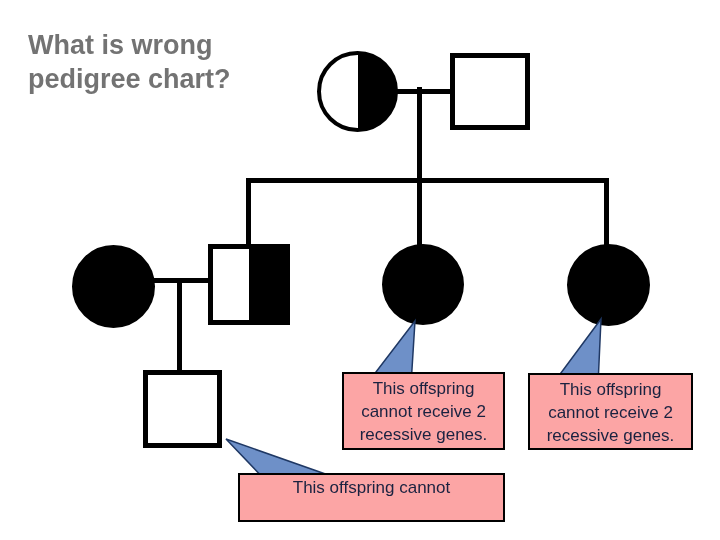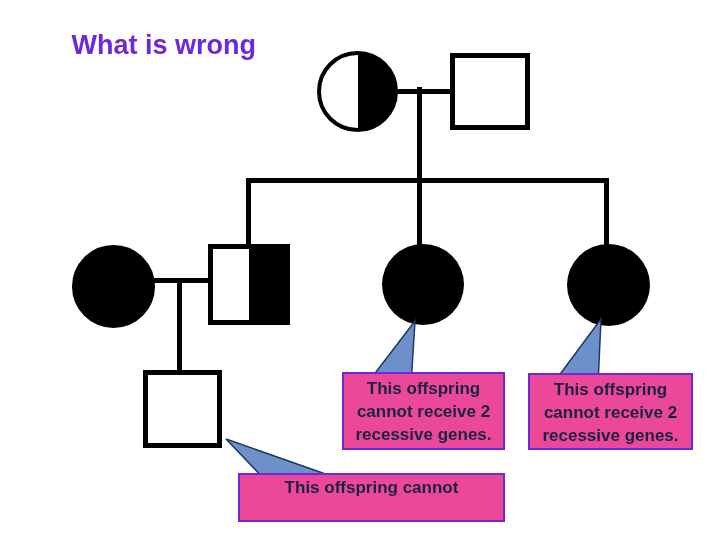--- a/index.html
+++ b/index.html
@@ -12,41 +12,42 @@
   
   .node{position:absolute;box-sizing:border-box;border:4px solid #000;}
   .node.square{border-width:5px;}
   .node.circle{border-radius:50%;}
   .node[data-fill="empty"]{background:#fff;}
   .node[data-fill="solid"]{background:#000;}
   .node[data-fill="half"]{background:linear-gradient(90deg,#fff 0 50%,#000 50% 100%);}
   
   .title{
     position:absolute;left:28px;top:28px;width:228px;
-    font-size:27px;line-height:34px;font-weight:bold;color:#6d28d9;text-align:right;
+    font-size:27px;line-height:34px;font-weight:bold;color:#737373;text-align:left;
   }
   .title div{white-space:nowrap;}
   
   .callout{
     position:absolute;box-sizing:border-box;
-    background:#ec4899;border:2px solid #6d28d9;color:#1A2240;
-    font-weight:bold;text-align:center;
+    background:#fca5a5;border:2px solid #000000;color:#1A2240;
+    font-weight:normal;text-align:center;
   }
   .callout div{white-space:nowrap;}
   .callout.small{font-size:17px;line-height:23px;padding-top:3px;}
   .callout.wide{font-size:17px;line-height:23px;padding-top:1px;}
   .pointer-svg{position:absolute;left:0;top:0;width:720px;height:540px;pointer-events:none;}
 </style>
 </head>
 <body>
 
 <div class="slide">
 
   <div class="title">
     <div>What is wrong</div>
+    <div>pedigree chart?</div>
   </div>
 
   <div class="line" style="left:394px;top:89px;width:58px;height:5px;"></div>
   <div class="line" style="left:417px;top:87px;width:5px;height:160px;"></div>
 
   <div class="line" style="left:246px;top:178px;width:363px;height:5px;"></div>
   <div class="line" style="left:246px;top:178px;width:5px;height:69px;"></div>
   <div class="line" style="left:604px;top:178px;width:5px;height:69px;"></div>
 
   <div class="line" style="left:152px;top:278px;width:58px;height:5px;"></div>

